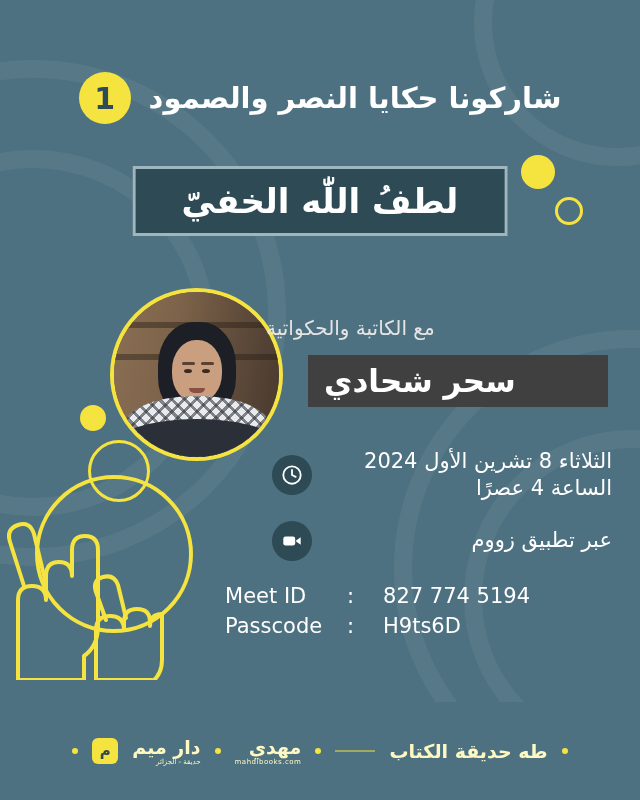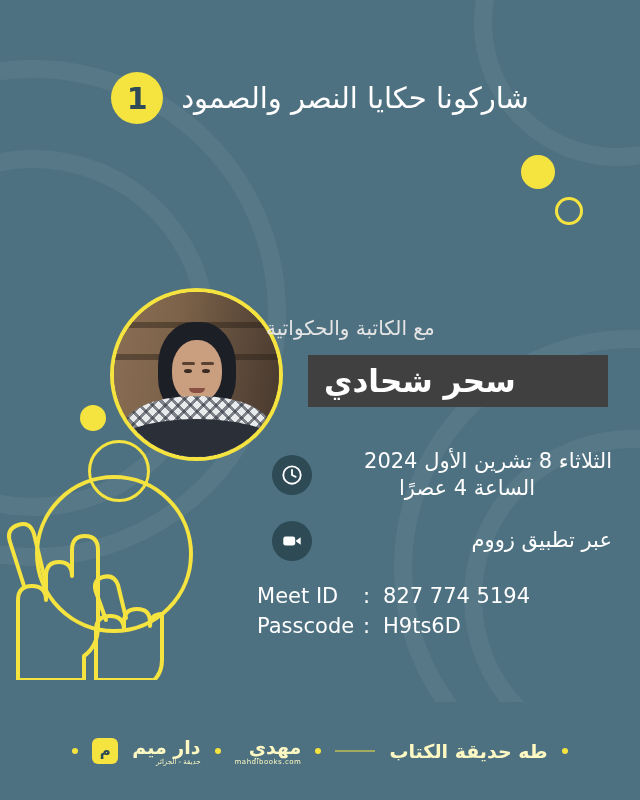--- a/index.html
+++ b/index.html
@@ -76,21 +76,21 @@
     font-size: 30px;
     font-weight: bold;
     display: flex;
     align-items: center;
     justify-content: center;
     flex: 0 0 auto;
   }
   .header-title {
     color: #ffffff;
     font-size: 29px;
-    font-weight: normal;
+    font-weight: bold;
     letter-spacing: 0;
     white-space: nowrap;
   }
 
   
   .title-plate {
     position: absolute;
     top: 166px;
     left: 50%;
     transform: translateX(-50%);
@@ -258,36 +258,36 @@
     justify-content: center;
     flex: 0 0 auto;
   }
   .info-text {
     color: #ffffff;
     font-size: 21px;
     line-height: 1.3;
     text-align: right;
     flex: 1 1 auto;
   }
-  .info-text .l2 { display: block; text-align: center; }
+  .info-text .l2 { display: block; }
 
   
   .meet {
     position: absolute;
     right: 110px;
     top: 584px;
     color: #ffffff;
     font-size: 21px;
     direction: ltr;
     text-align: left;
   }
   .meet-row {
     display: flex;
     flex-direction: row;
-    gap: 10px;
+    gap: 26px;
     margin-bottom: 6px;
   }
   .meet-key { width: 96px; }
   .meet-sep { width: 10px; }
 
   
   .hands {
     position: absolute;
     left: 0;
     bottom: 120px;
@@ -362,20 +362,23 @@
   <div class="ring ring-1"></div>
   <div class="dot dot-2"></div>
   <div class="ring ring-2"></div>
   <div class="big-ring"></div>
 
   <div class="header">
     <div class="header-title">شاركونا حكايا النصر والصمود</div>
     <div class="badge-num">1</div>
   </div>
 
+  <div class="title-plate">
+    <div class="txt">لطفُ اللّٰه الخفيّ</div>
+  </div>
 
   <div class="photo">
     <div class="bg-wall"></div>
     <div class="shelf a"></div>
     <div class="shelf b"></div>
     <div class="head"></div>
     <div class="face"></div>
     <div class="brow l"></div>
     <div class="brow r"></div>
     <div class="eye l"></div>

